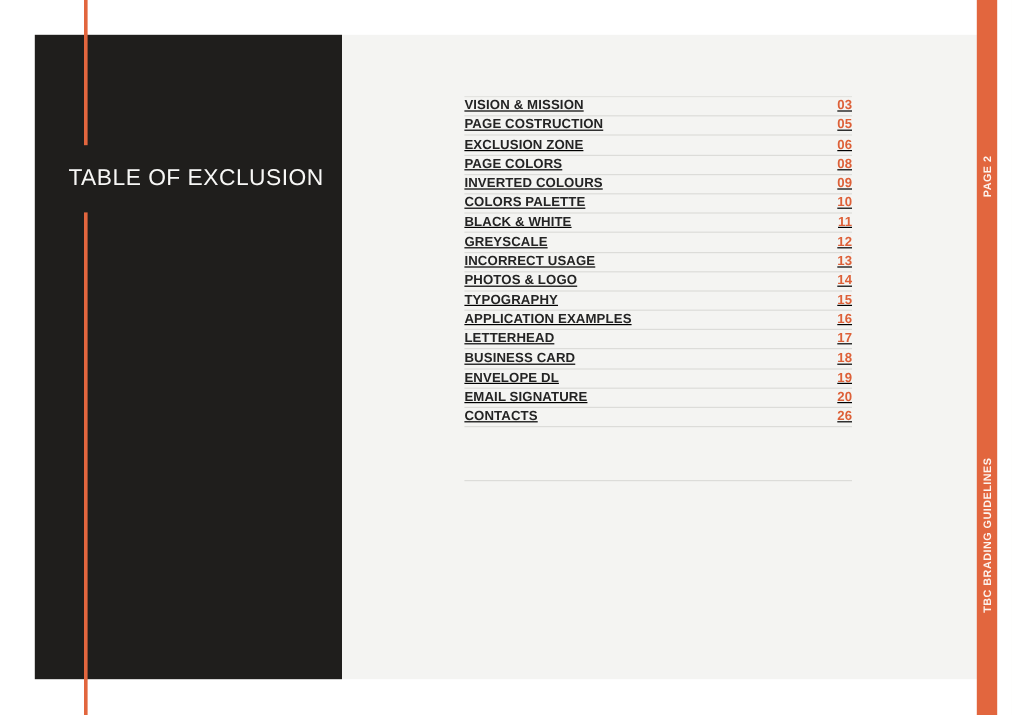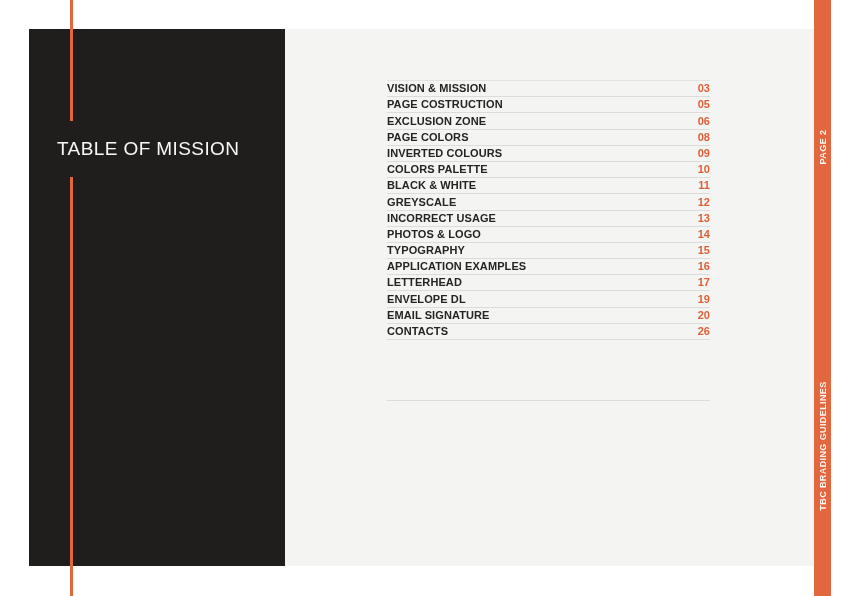--- a/index.html
+++ b/index.html
@@ -44,20 +44,21 @@
     font-size: 19px;
     font-weight: 400;
     letter-spacing: 0.4px;
     white-space: nowrap;
   }
 
   .toc-list {
     position: absolute; left: 387px; top: 80px;
     width: 323px;
     border-top: 1px solid #E3E3E0;
+    text-decoration: underline;
   }
   .toc-row {
     height: 16.2px;
     box-sizing: border-box;
     display: flex;
     justify-content: space-between;
     align-items: flex-end;
     border-bottom: 1px solid #DCDCD9;
     padding-bottom: 2px;
     cursor: pointer;
@@ -97,21 +98,21 @@
 <body>
 
 <div class="canvas">
 
   <div class="dark-panel"></div>
   <div class="content-panel"></div>
 
   <div class="accent-line-top"></div>
   <div class="accent-line-bottom"></div>
 
-  <h1 class="page-title" style="margin:0;">TABLE OF MISSION</h1>
+  <h1 class="page-title" style="margin:0;">TABLE OF EXCLUSION</h1>
 
   <div class="toc-list" id="toc-list">
   <div class="toc-row">
     <span class="toc-label">VISION &amp; MISSION</span>
     <span class="toc-page">03</span>
   </div>
 
 
   <div class="toc-row">
     <span class="toc-label">PAGE COSTRUCTION</span>
@@ -167,20 +168,24 @@
   <div class="toc-row">
     <span class="toc-label">APPLICATION EXAMPLES</span>
     <span class="toc-page">16</span>
   </div>
 
   <div class="toc-row">
     <span class="toc-label">LETTERHEAD</span>
     <span class="toc-page">17</span>
   </div>
 
+  <div class="toc-row">
+    <span class="toc-label">BUSINESS CARD</span>
+    <span class="toc-page">18</span>
+  </div>
 
   <div class="toc-row">
     <span class="toc-label">ENVELOPE DL</span>
     <span class="toc-page">19</span>
   </div>
 
   <div class="toc-row">
     <span class="toc-label">EMAIL SIGNATURE</span>
     <span class="toc-page">20</span>
   </div>

